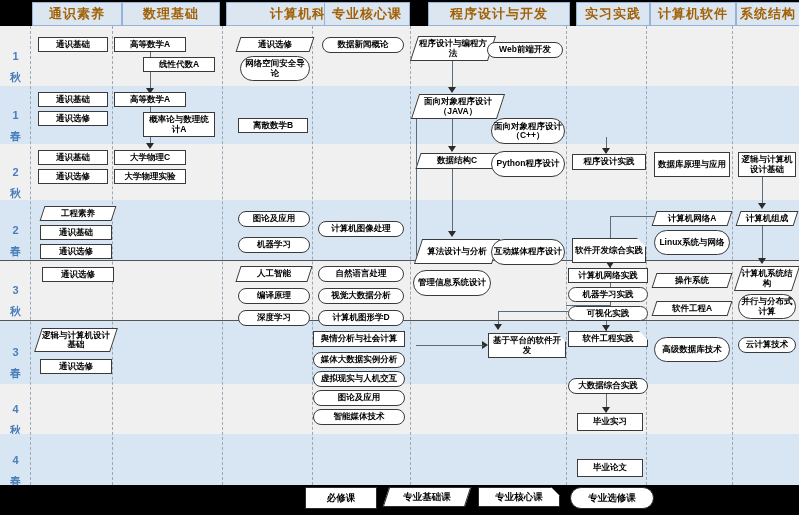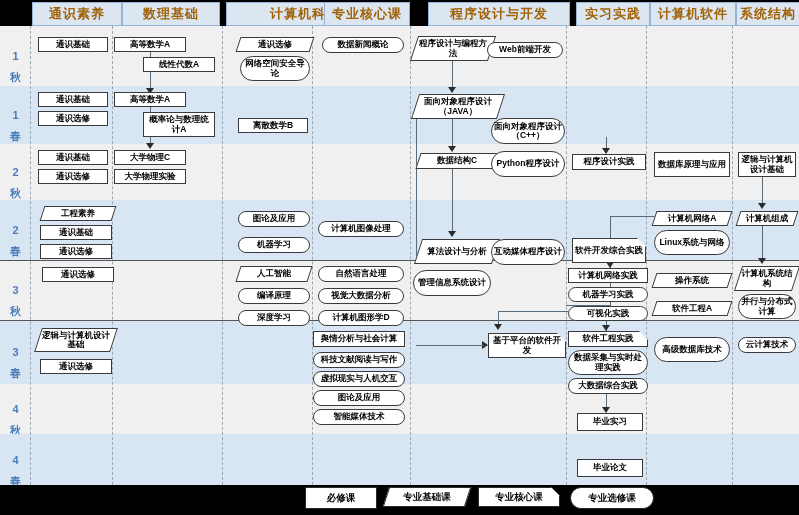--- a/index.html
+++ b/index.html
@@ -226,21 +226,21 @@
       <div class="node elec" style="left: 318px; top: 262px; width: 86px; height: 16px;">
         <span>视觉大数据分析</span>
       </div>
       <div class="node elec" style="left: 318px; top: 284px; width: 86px; height: 16px;">
         <span>计算机图形学D</span>
       </div>
       <div class="node req" style="left: 313px; top: 305px; width: 92px; height: 16px;">
         <span>舆情分析与社会计算</span>
       </div>
       <div class="node elec" style="left: 313px; top: 326px; width: 92px; height: 16px;">
-        <span>科技文献阅读与写作</span>
+        <span>媒体大数据实例分析</span>
       </div>
       <div class="node elec" style="left: 313px; top: 345px; width: 92px; height: 16px;">
         <span>虚拟现实与人机交互</span>
       </div>
       <div class="node elec" style="left: 313px; top: 364px; width: 92px; height: 16px;">
         <span>图论及应用</span>
       </div>
       <div class="node elec" style="left: 313px; top: 383px; width: 92px; height: 16px;">
         <span>智能媒体技术</span>
       </div>
@@ -291,23 +291,20 @@
       </div>
       <div class="node elec" style="left: 568px; top: 261px; width: 80px; height: 15px;">
         <span>机器学习实践</span>
       </div>
       <div class="node elec" style="left: 568px; top: 280px; width: 80px; height: 15px;">
         <span>可视化实践</span>
       </div>
       <div class="node core" style="left: 568px; top: 305px; width: 80px; height: 16px;">
         <span class="sk"></span>
         <span class="tx">软件工程实践</span>
-      </div>
-      <div class="node elec" style="left: 568px; top: 324px; width: 80px; height: 25px;">
-        <span>数据采集与实时处理实践</span>
       </div>
       <div class="node elec" style="left: 568px; top: 352px; width: 80px; height: 16px;">
         <span>大数据综合实践</span>
       </div>
       <div class="node req" style="left: 577px; top: 387px; width: 66px; height: 18px;">
         <span>毕业实习</span>
       </div>
       <div class="node req" style="left: 577px; top: 433px; width: 66px; height: 18px;">
         <span>毕业论文</span>
       </div>

